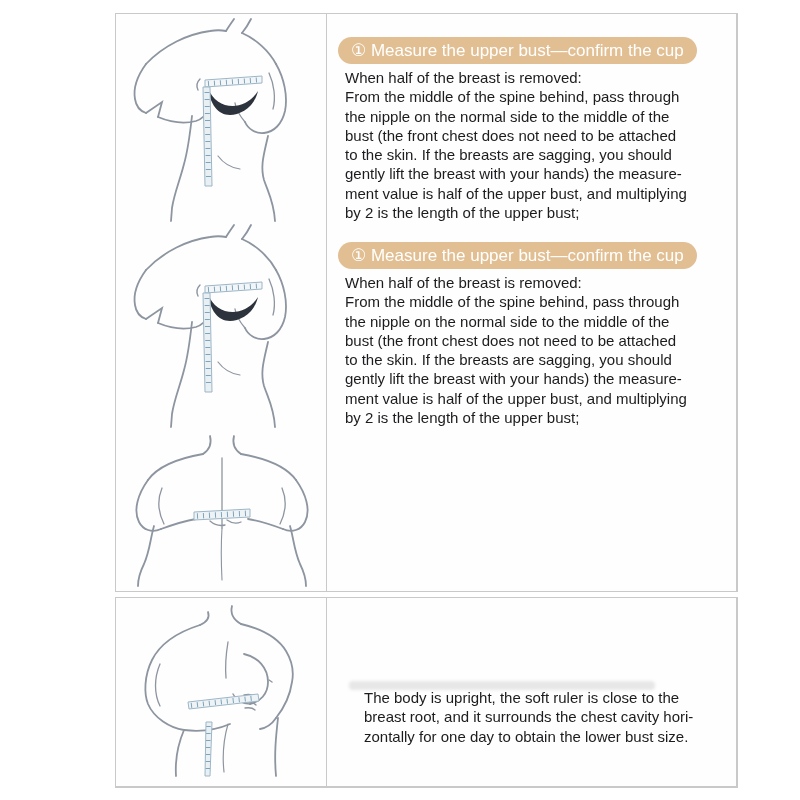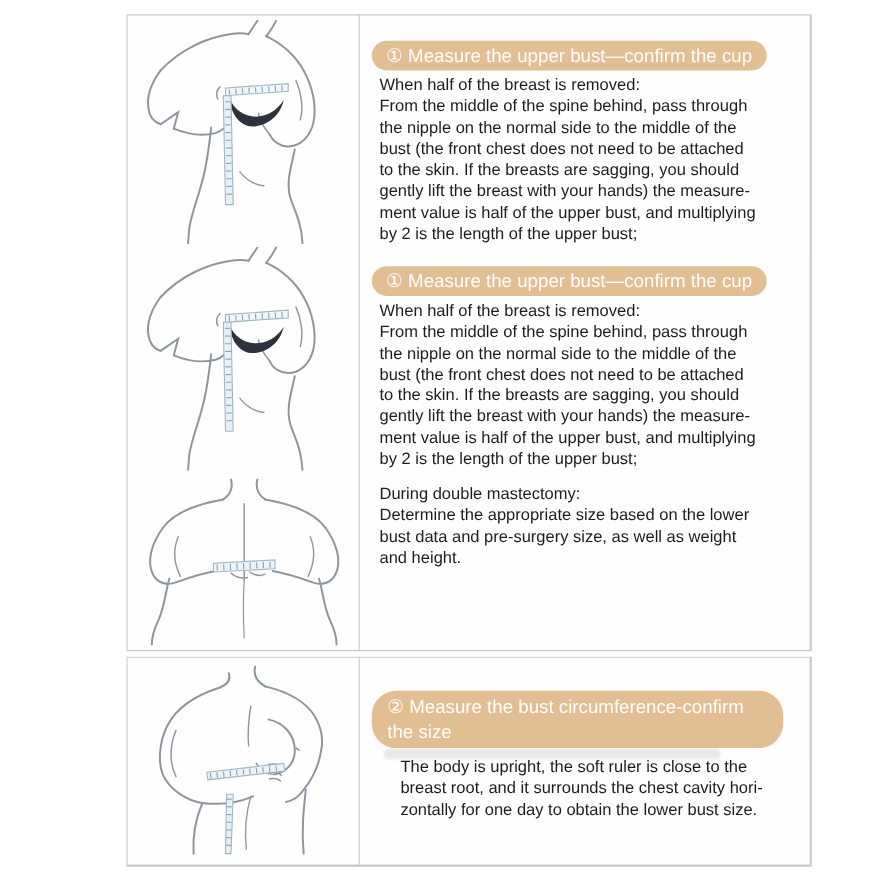--- a/index.html
+++ b/index.html
@@ -150,25 +150,19 @@
   <div class="pill pill-one-line pill-2">① Measure the upper bust—confirm the cup</div>
   <div class="para para-2">When half of the breast is removed:
 From the middle of the spine behind, pass through
 the nipple on the normal side to the middle of the
 bust (the front chest does not need to be attached
 to the skin. If the breasts are sagging, you should
 gently lift the breast with your hands) the measure-
 ment value is half of the upper bust, and multiplying
 by 2 is the length of the upper bust;</div>
 
-  <div class="para para-3">During double mastectomy:
-Determine the appropriate size based on the lower
-bust data and pre-surgery size, as well as weight
-and height.</div>
 
-  <div class="pill pill-3">② Measure the bust circumference-confirm
-the size</div>
   <div class="ghost"></div>
   <div class="para para-4">The body is upright, the soft ruler is close to the
 breast root, and it surrounds the chest cavity hori-
 zontally for one day to obtain the lower bust size.</div>
 
 </div>
 
 </body></html>

